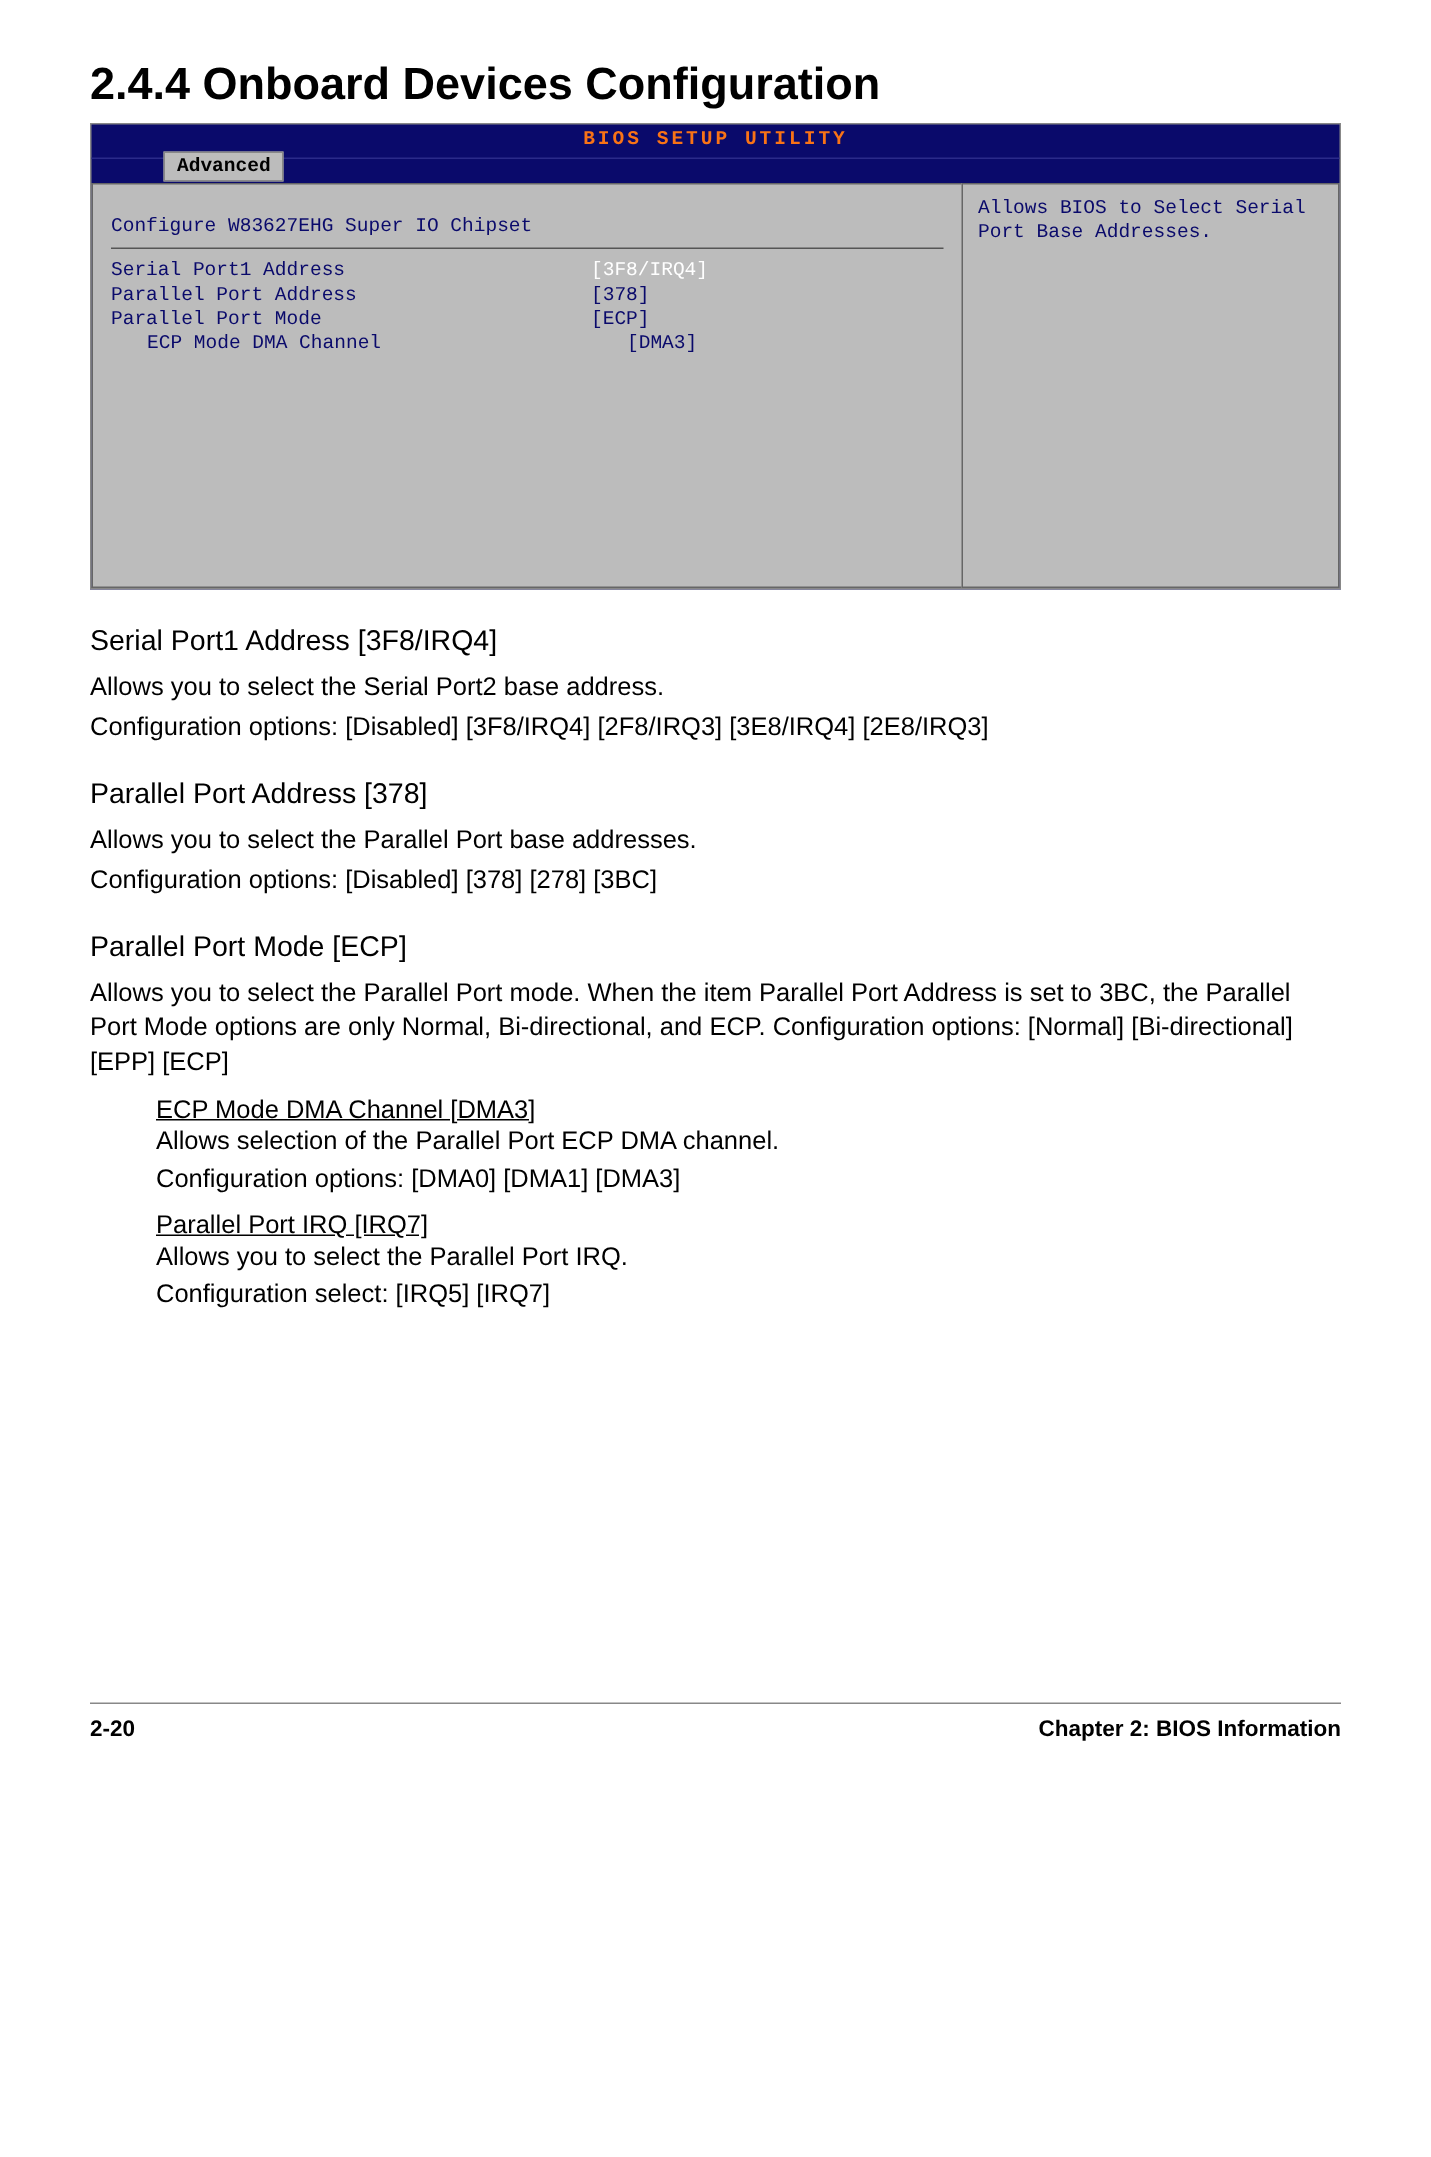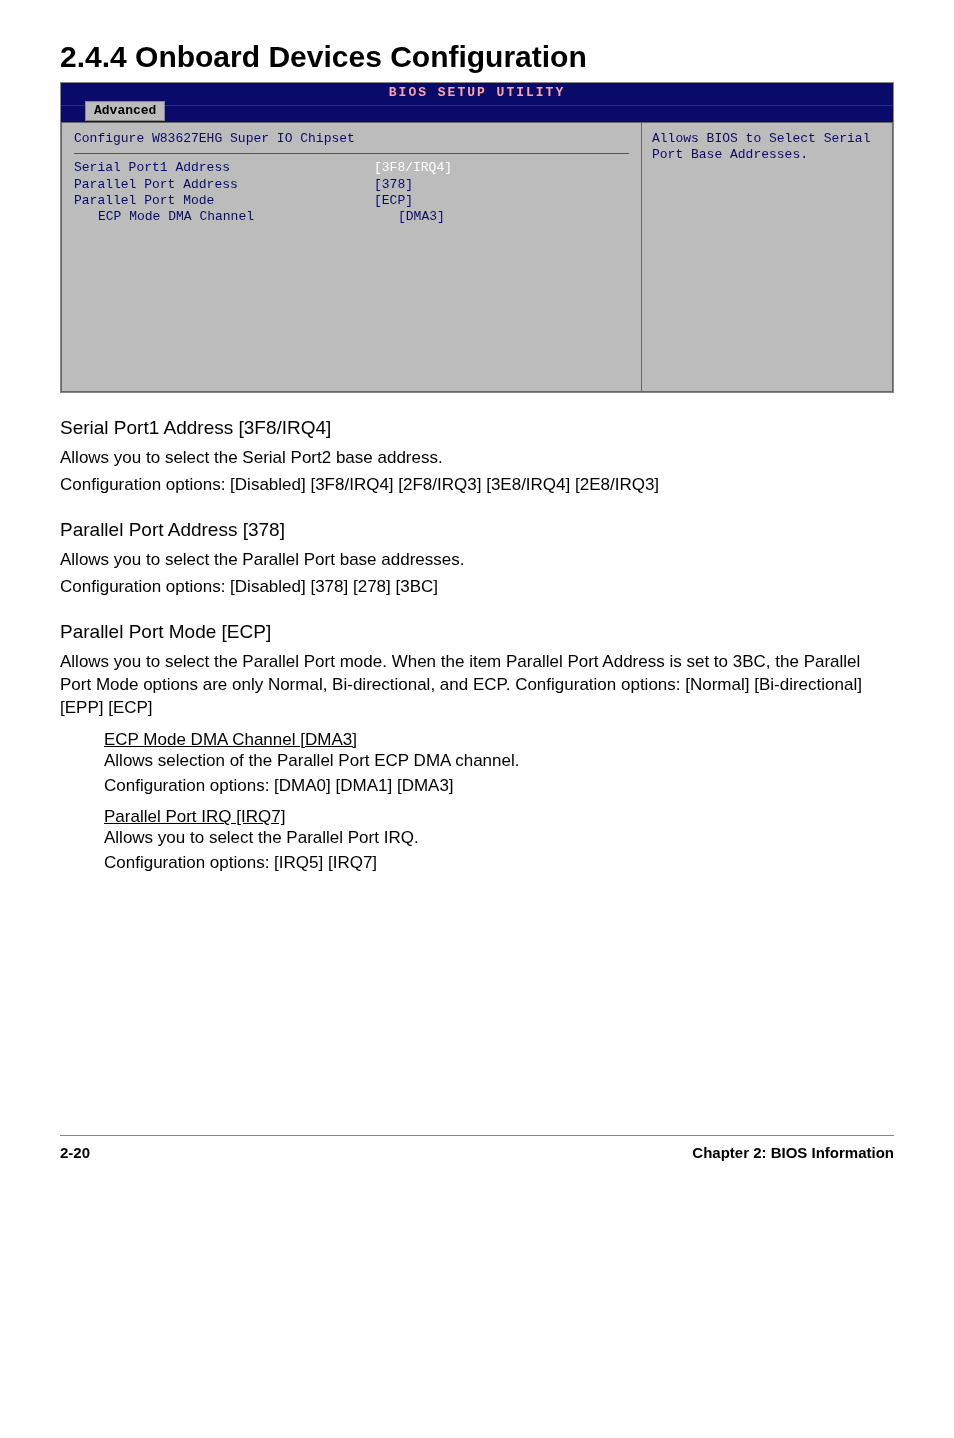--- a/index.html
+++ b/index.html
@@ -29,63 +29,63 @@
   }
   .bios-top {
     position: relative;
     height: 22px;
     border-bottom: 1px solid #2a2a8a;
   }
   .bios-top .title {
     position: absolute;
     left: 0; right: 0;
     text-align: center;
-    color: #fca5a5;
+    color: #f97316;
     letter-spacing: 2px;
     font-weight: bold;
     top: 2px;
   }
   .bios-tab {
     position: absolute;
-    left: 24px;
+    left: 48px;
     top: 18px;
     background: #bcbcbc;
     color: #000;
     padding: 1px 8px;
     border: 1px solid #888;
     font-weight: bold;
   }
   .bios-body {
     display: flex;
     background: #bcbcbc;
     color: #0a0a6b;
     min-height: 270px;
     margin-top: 16px;
   }
   .bios-left {
     flex: 1;
     border: 1px solid #666;
     border-right: none;
-    padding: 8px 12px 12px 12px;
+    padding: 20px 12px 12px 12px;
     position: relative;
   }
   .bios-left .cfg-header {
     margin: 0 0 6px 0;
     white-space: pre;
   }
   .bios-divider {
     border-top: 1px solid #555;
     margin: 0 0 6px 0;
   }
   .bios-row {
     display: flex;
     white-space: pre;
   }
   .bios-row .lbl { flex: 0 0 300px; }
-  .bios-row .val { flex: 1; }
+  .bios-row .val { flex: 1; margin-left: 20px; }
   .bios-row.selected .val { color: #fff; }
   .bios-row.indent .lbl { padding-left: 24px; }
   .bios-right {
     width: 230px;
     border: 1px solid #666;
     padding: 8px 10px;
   }
   .bios-footer {
     background: #0a0a6b;
     color: #c8d8e8;
@@ -163,21 +163,21 @@
       <h2 class="sub">Parallel Port Mode [ECP]</h2>
       <p class="body">Allows you to select the Parallel Port mode. When the item Parallel Port Address is set to 3BC, the Parallel Port Mode options are only Normal, Bi-directional, and ECP. Configuration options: [Normal] [Bi-directional] [EPP] [ECP]</p>
       <div class="indent-block">
         <p class="ital">ECP Mode DMA Channel [DMA3]</p>
         <p class="body">Allows selection of the Parallel Port ECP DMA channel.</p>
         <p class="body">Configuration options: [DMA0] [DMA1] [DMA3]</p>
       </div>
       <div class="indent-block">
         <p class="ital">Parallel Port IRQ [IRQ7]</p>
         <p class="body">Allows you to select the Parallel Port IRQ.</p>
-        <p class="body">Configuration options: [IRQ5] [IRQ7]</p>
+        <p class="body">Configuration select: [IRQ5] [IRQ7]</p>
       </div>
     </div>
 
   <div class="page-footer">
     <span class="left">2-20</span>
     <span class="right">Chapter 2: BIOS Information</span>
   </div>
 
 </div>
 

